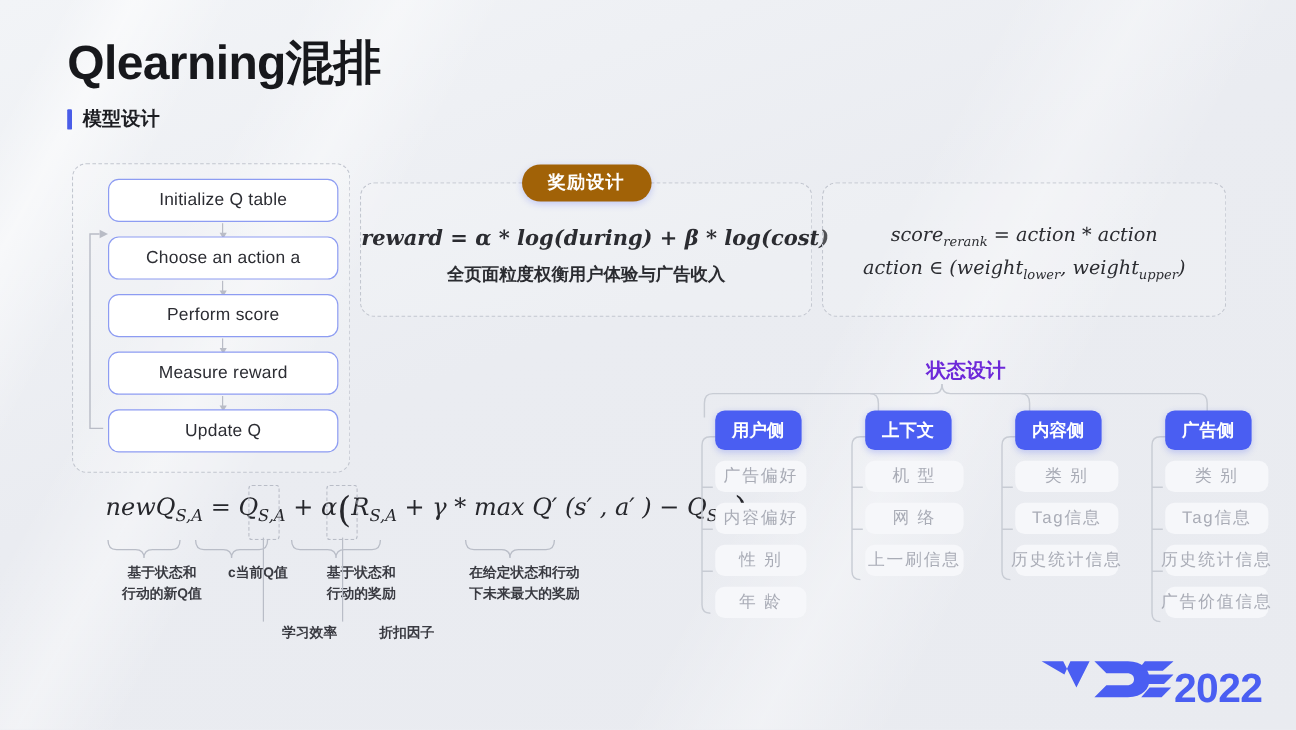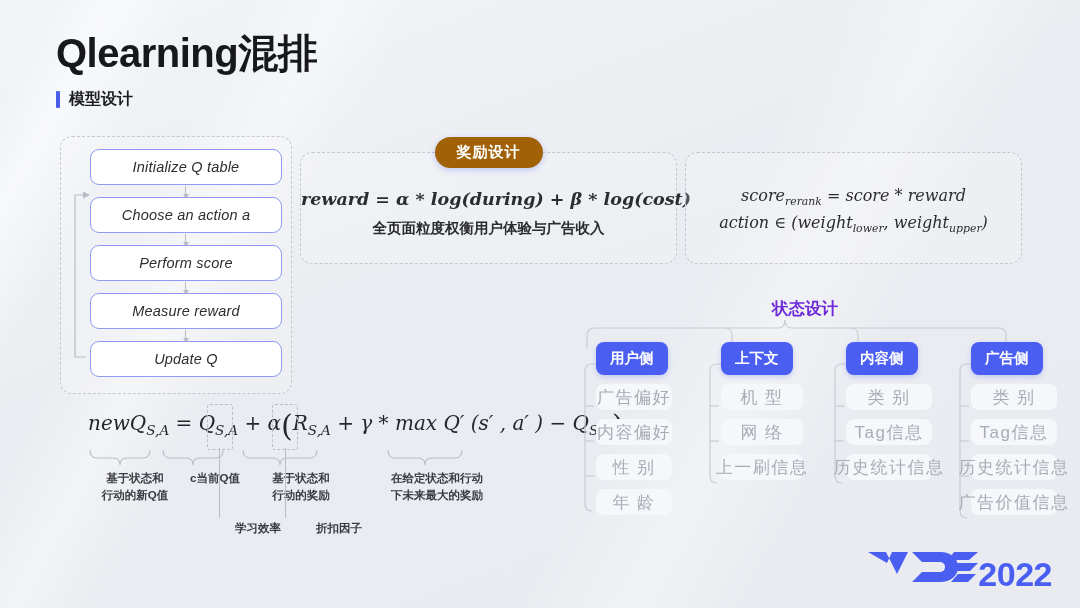--- a/index.html
+++ b/index.html
@@ -42,21 +42,20 @@
   }
 
   
   #flowchart-panel{left:60px;top:136px;width:230px;height:256px;}
   .flow-box{
     position:absolute;left:29px;width:192px;height:36px;
     background:#ffffff;border:1.6px solid #8d9cf2;border-radius:9px;
     display:flex;align-items:center;justify-content:center;
     font-size:14.5px;color:#2c2d33;letter-spacing:.2px;
     box-sizing:border-box;
-    font-style:italic;
   }
   .flow-arrow{
     position:absolute;left:124px;width:1px;height:12px;background:#b9bcc6;
   }
   .flow-arrow:after{
     content:"";position:absolute;left:-2.5px;bottom:-1px;
     border-left:3px solid transparent;border-right:3px solid transparent;
     border-top:5px solid #b9bcc6;
   }
   #loop-path{position:absolute;left:0;top:0;}
@@ -120,21 +119,21 @@
   .tree-col{position:absolute;top:46px;width:0;}
   .col-head{
     position:absolute;left:0;top:0;
     background:#4a5ef2;color:#fff;border-radius:8px;
     padding:7px 14px;font-size:14.5px;font-weight:700;white-space:nowrap;
     box-shadow:0 2px 5px rgba(74,94,242,.25);
   }
   .leaf{
     position:absolute;left:0;
     background:#f6f7fa;color:#a9acb6;border-radius:8px;
-    font-size:17px;letter-spacing:1.5px;
+    font-size:14px;letter-spacing:1.5px;
     display:flex;align-items:center;justify-content:center;
     height:26px;box-sizing:border-box;
     white-space:nowrap;
   }
 
   
   #vdc-logo{
     position:absolute;right:28px;bottom:14px;
     display:flex;align-items:baseline;
   }
@@ -177,21 +176,21 @@
   <div class="dashed-panel" id="reward-panel">
     <div class="pill-arc"></div>
     <div class="pill">奖励设计</div>
     <div class="formula" id="reward-formula">reward = α * log(during) + β * log(cost)</div>
     <div id="reward-caption">全页面粒度权衡用户体验与广告收入</div>
   </div>
 
   <div class="dashed-panel" id="action-panel">
     <div class="pill-arc"></div>
     <div class="formula" id="action-formula-1">
-      <span>score</span><span class="sub">rerank</span><span> = score  * reward</span>
+      <span>score</span><span class="sub">rerank</span><span> = action  * action</span>
     </div>
     <div class="formula" id="action-formula-2">
       <span>action ∈ (weight</span><span class="sub">lower</span><span>, weight</span><span class="sub">upper</span><span>)</span>
     </div>
   </div>
 
   <div id="q-formula">
     <span>newQ</span><span class="sub">S,A</span><span> = Q</span><span class="sub">S,A</span><span> + α</span><span class="big">(</span><span>R</span><span class="sub">S,A</span><span> + γ * max Q′ (s′ , a′ ) − Q</span><span class="sub">S,A</span><span class="big">)</span>
   </div>
 

